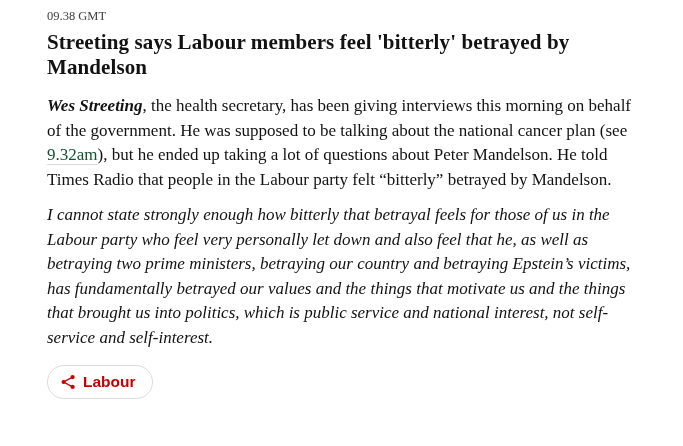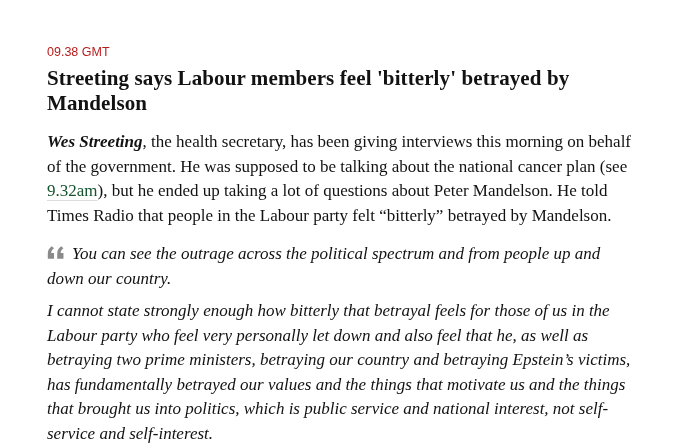--- a/index.html
+++ b/index.html
@@ -8,26 +8,25 @@
     width: 683px;
     height: 446px;
     overflow: hidden;
     font-family: "Liberation Serif", serif;
     color: #121212;
   }
   .post {
     padding: 9px 42px 0 47px;
   }
   .timestamp {
-    font-family: Liberation Sans, sans-serif;
+    font-family: Liberation Serif, serif;
     font-size: 12.5px;
     line-height: 14px;
-    color: #b91c1c;
+    color: #404040;
     margin-bottom: 7px;
-    margin-top: 36px;
   }
   h2.headline {
     font-family: "Liberation Serif", serif;
     font-weight: 700;
     font-size: 21px;
     line-height: 25px;
     color: #121212;
     max-width: 575px;
     margin-bottom: 14px;
     letter-spacing: 0.1px;
@@ -87,24 +86,20 @@
 
 <div class="post">
 
   <div class="timestamp">09.38 GMT</div>
 
   <h2 class="headline">Streeting says Labour members feel 'bitterly' betrayed by Mandelson</h2>
 
   <p class="body-p"><strong>Wes Streeting</strong><span>, the health secretary, has been giving interviews this morning on behalf of the government. He was supposed to be talking about the national cancer plan (see </span><a class="time-link">9.32am</a><span>), but he ended up taking a lot of questions about Peter Mandelson. He told Times Radio that people in the Labour party felt “bitterly” betrayed by Mandelson.</span></p>
 
   <blockquote>
-    <p class="quote-p first"><span class="qicon"><svg width="19" height="13" viewBox="0 0 24 16">
-            <path d="M6.1 0C2.9 2.1 1.0 5.1 1.0 9.5V16h7.9V8.6H5.3c0.2-2.5 1.4-4.3 3.5-5.9L6.1 0z"></path>
-            <path d="M18.0 0c-3.2 2.1-5.1 5.1-5.1 9.5V16h7.9V8.6h-3.6c0.2-2.5 1.4-4.3 3.5-5.9L18.0 0z"></path>
-          </svg></span><span>You can see the outrage across the political spectrum and from people up and down our country.</span></p>
     <p class="quote-p">I cannot state strongly enough how bitterly that betrayal feels for those of us in the Labour party who feel very personally let down and also feel that he, as well as betraying two prime ministers, betraying our country and betraying Epstein’s victims, has fundamentally betrayed our values and the things that motivate us and the things that brought us into politics, which is public service and national interest, not self-service and self-interest.</p>
   </blockquote>
 
   <button class="share-btn">
     <span class="share-icon-wrap">
         <svg width="16" height="16" viewBox="0 0 16 16">
           <path d="M12.6 3.1 3.6 8l9 4.9" fill="none" stroke-width="1.4"></path>
           <circle cx="12.6" cy="3.1" r="2.1" stroke="none"></circle>
           <circle cx="3.6" cy="8" r="2.1" stroke="none"></circle>
           <circle cx="12.6" cy="12.9" r="2.1" stroke="none"></circle>

